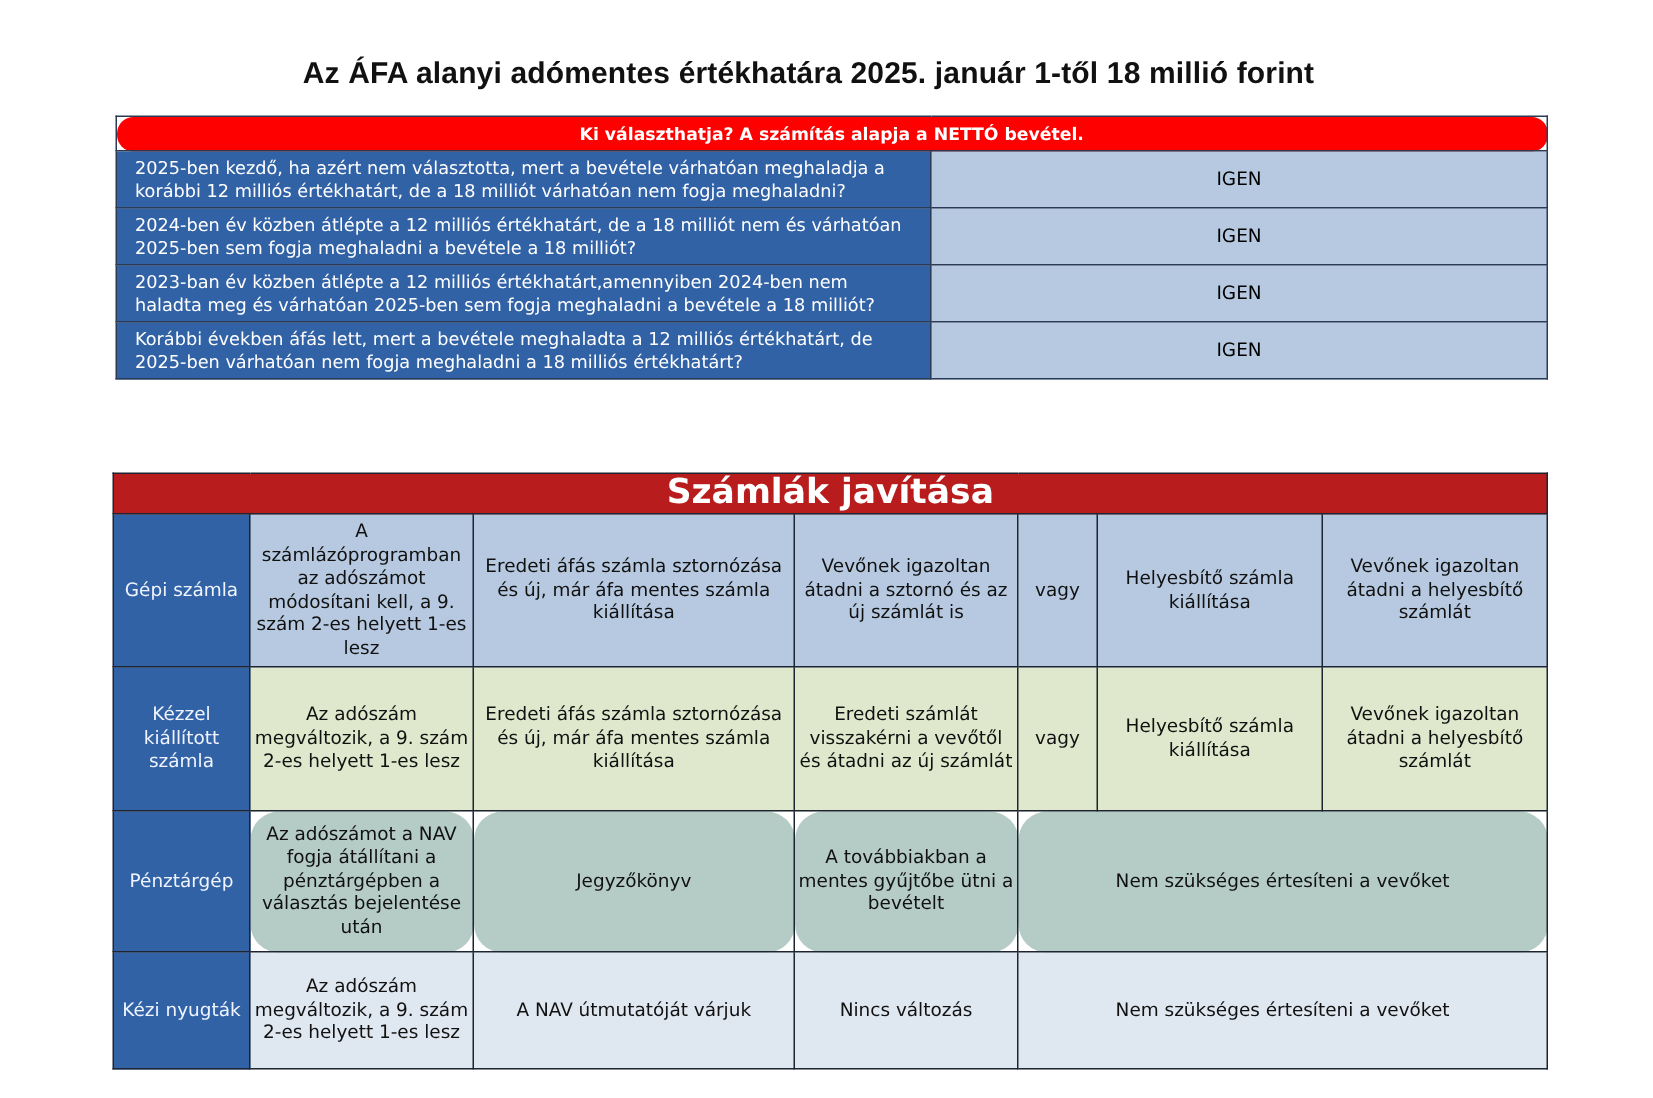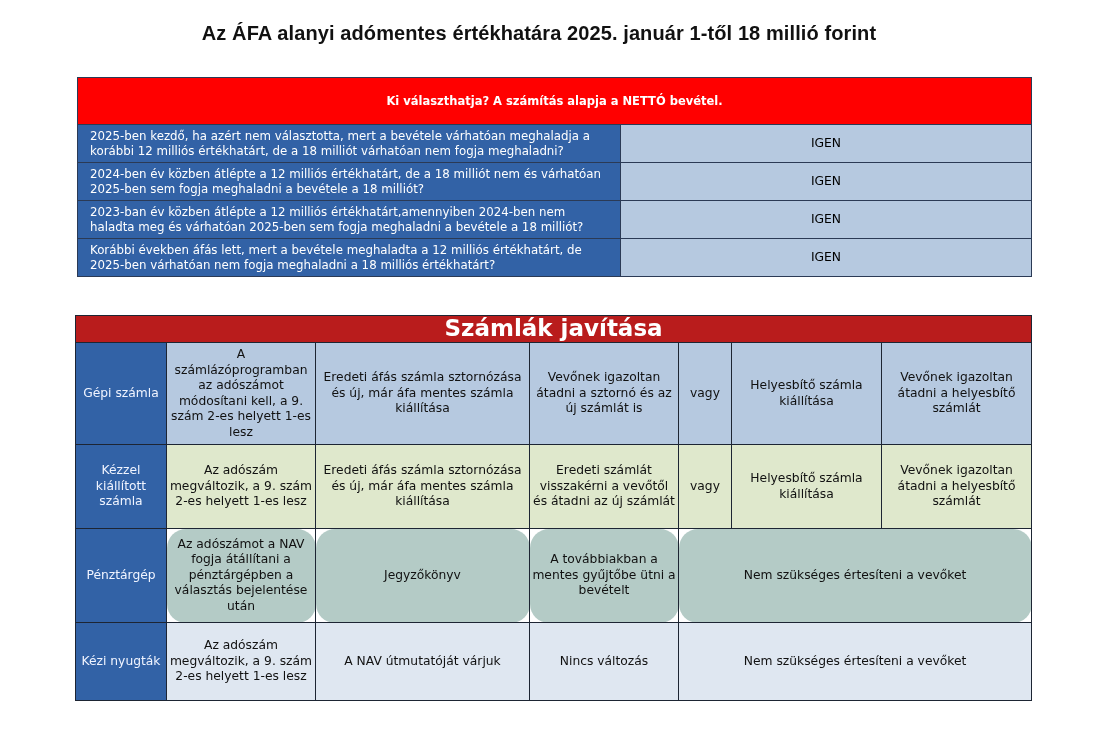--- a/index.html
+++ b/index.html
@@ -1,34 +1,34 @@
 <!DOCTYPE html>
 <html><head>
 <meta charset="utf-8">
 <style>
   html, body { margin:0; padding:0; background:#ffffff; }
   body { width:1102px; height:732px; position:relative; overflow:hidden; font-family:"Liberation Sans", sans-serif; color:#111; }
-  .title { position:absolute; left:0; top:22px; width:1078px; text-align:center; font-weight:bold; font-size:20px; letter-spacing:0.1px; font-family:"Liberation Sans", sans-serif; }
+  .title { position:absolute; left:0; top:38px; width:1078px; text-align:center; font-weight:bold; font-size:20px; letter-spacing:0.1px; font-family:"Liberation Sans", sans-serif; }
   table { border-collapse:collapse; position:absolute; table-layout:fixed; font-family:"DejaVu Sans", sans-serif; }
   #t1 { left:77px; top:77px; width:954px; }
   #t1 td { border:1px solid #2b3a55; font-size:12px; line-height:15px; }
-  #t1 .hdr { background:#ff0000; color:#fff; font-weight:bold; text-align:center; height:22px; padding:12px; font-size:11.5px; }
+  #t1 .hdr { background:#ff0000; color:#fff; font-weight:bold; text-align:center; height:22px; padding:0; font-size:11.5px;border-radius:11px; }
   #t1 .q { background:#3262a6; color:#fff; padding:1px 12px; height:35px; vertical-align:middle; font-size:11.8px; }
   #t1 .a { background:#b6c9e0; color:#000000; text-align:center; vertical-align:middle; font-size:12.3px; }
   #t1 .a.small { font-size:11.8px; padding:0 2px; }
   #t2 { left:75px; top:315px; width:956px; }
   #t2 td { border:1px solid #1d2533; font-size:12.3px; line-height:15.5px; text-align:center; vertical-align:middle; padding:0 2px; }
   #t2 .hdr { background:#b91c1c; color:#fff; font-weight:bold; font-size:23px; height:26px; padding:0; }
   #t2 .rowlabel { background:#3262a6; color:#f0f4ff;text-align:center; }
   #t2 .r1 td.c { background:#b6c9e0; }
   #t2 .r2 td.c { background:#dfe8cc; }
   #t2 .r3 td.c { background:#b4cbc6;border-radius:19px; }
   #t2 .r4 td.c { background:#dfe7f1; }
   #t2 .r1 { height:102px; }
-  #t2 .r2 { height:84px; }
+  #t2 .r2 { height:96px; }
   #t2 .r3 { height:94px; }
   #t2 .r4 { height:78px; }
 </style>
 </head>
 <body>
 
 <div class="title">Az ÁFA alanyi adómentes értékhatára 2025. január 1-től 18 millió forint</div>
 
 <table id="t1">
   <colgroup>

